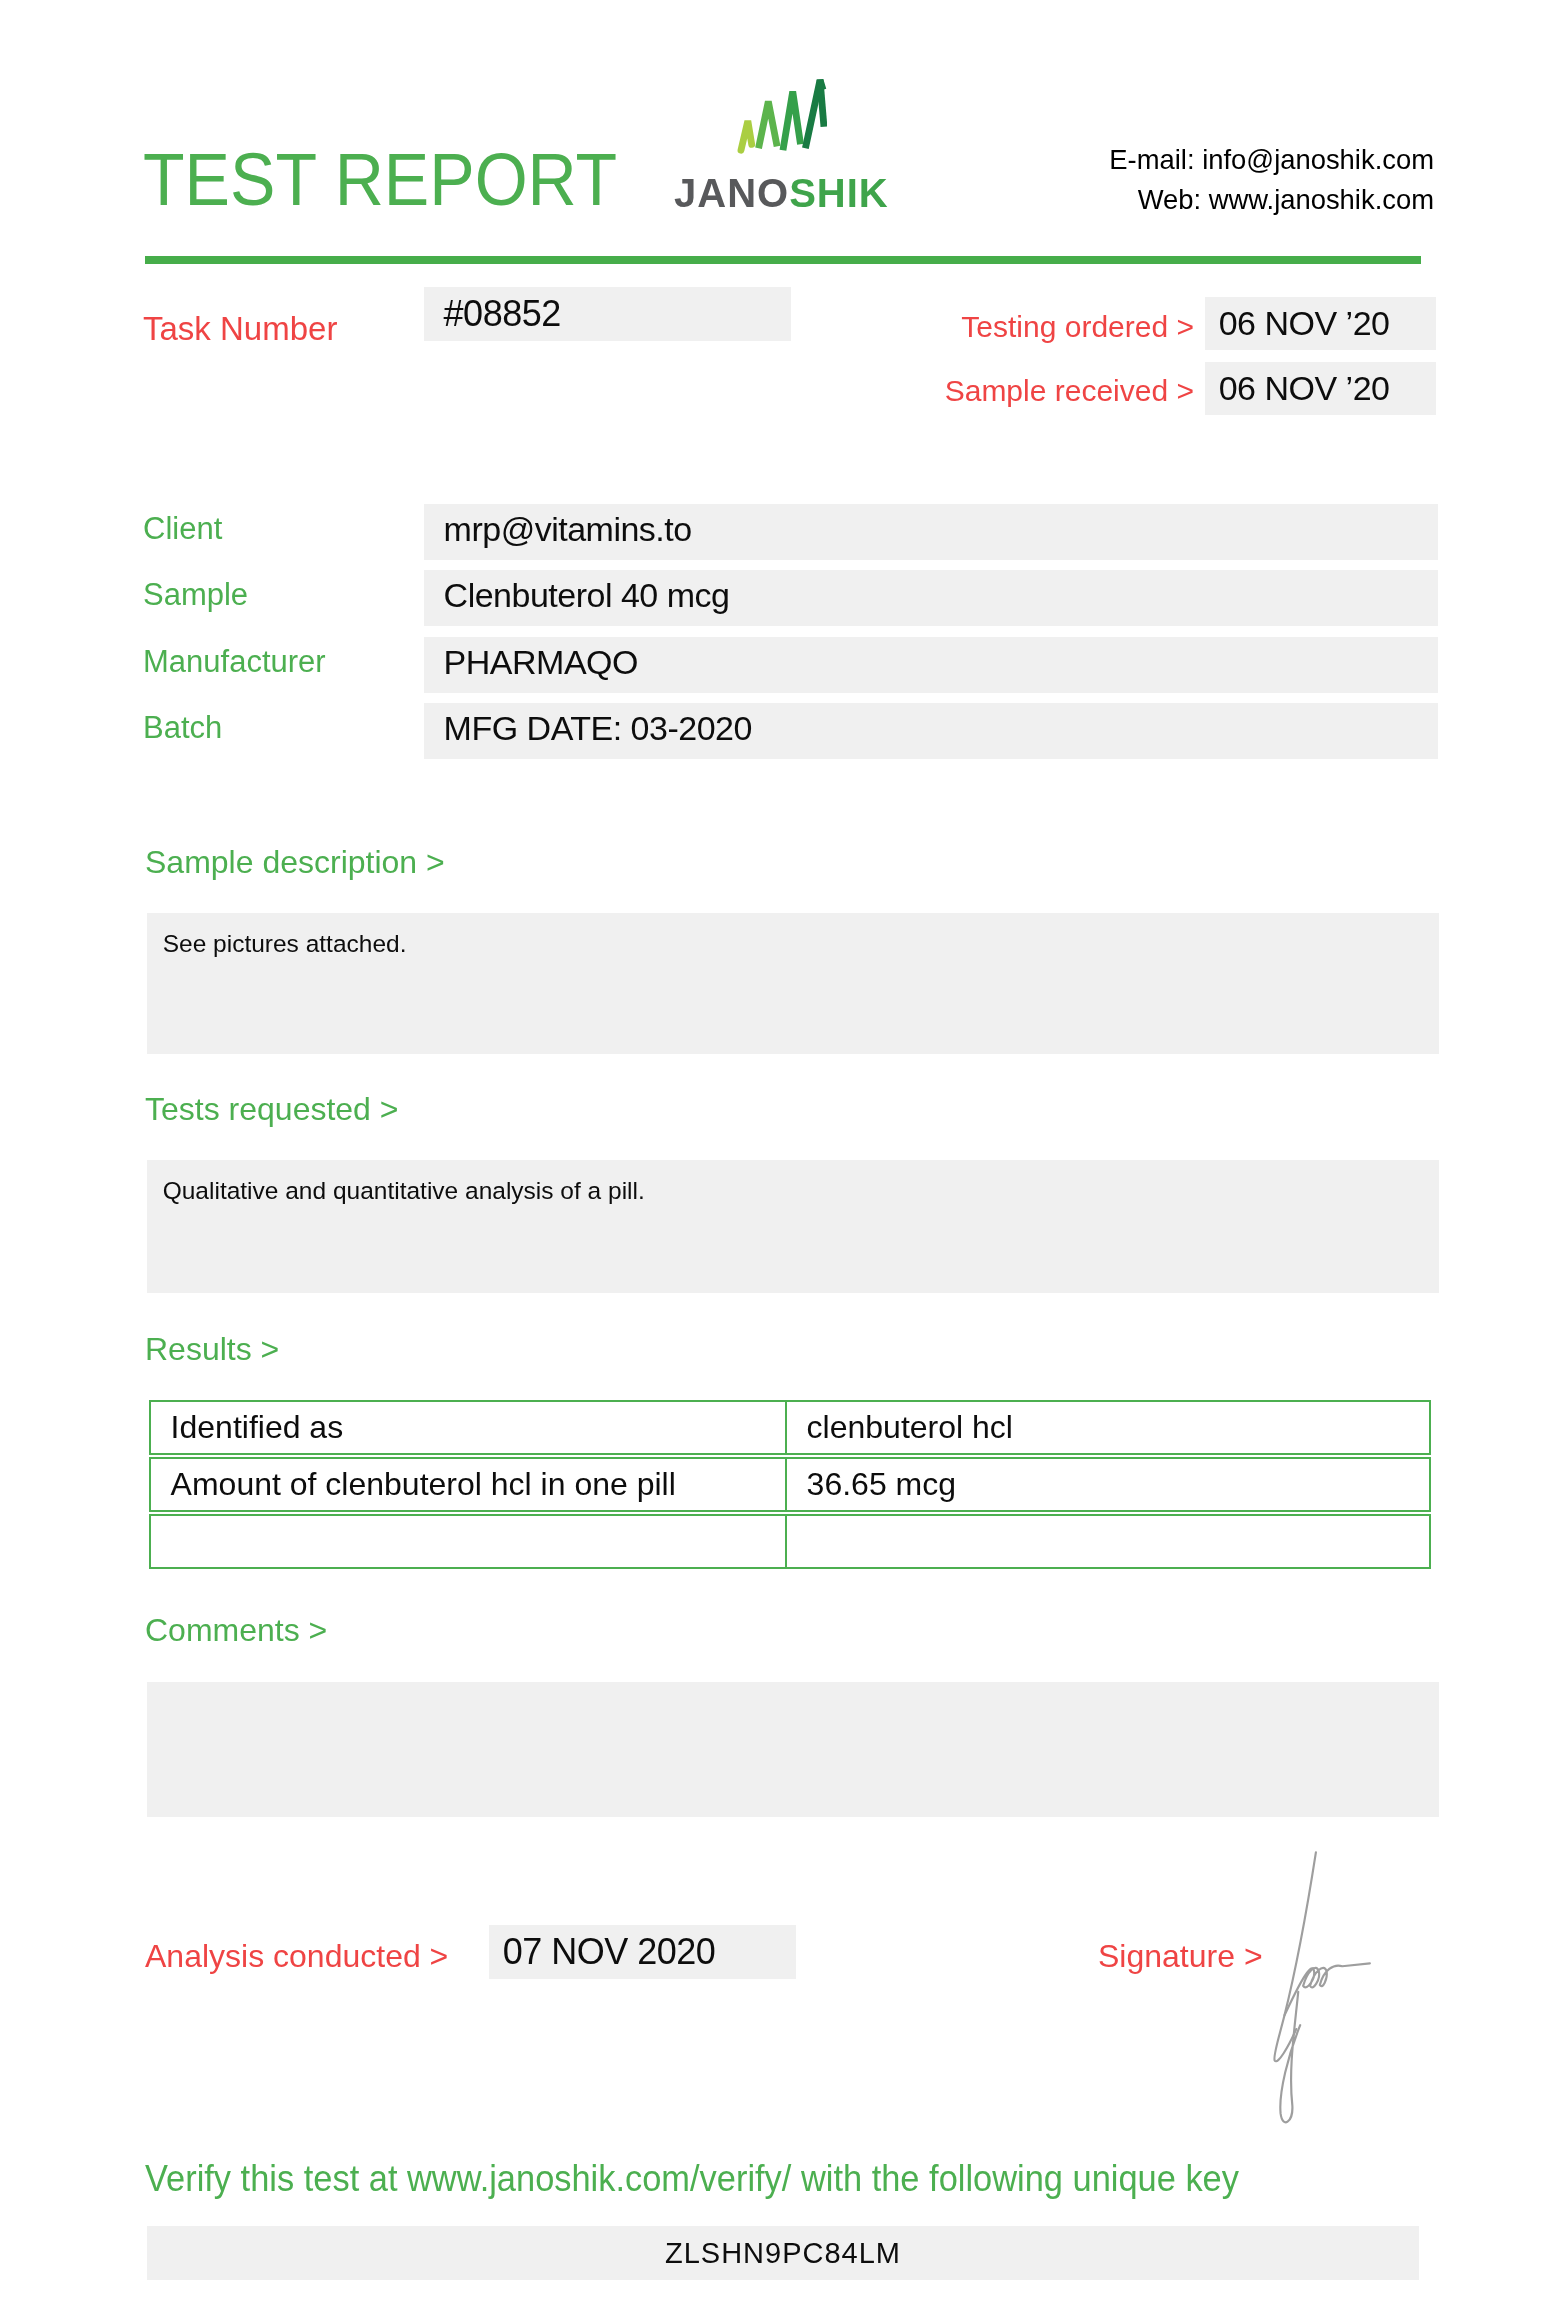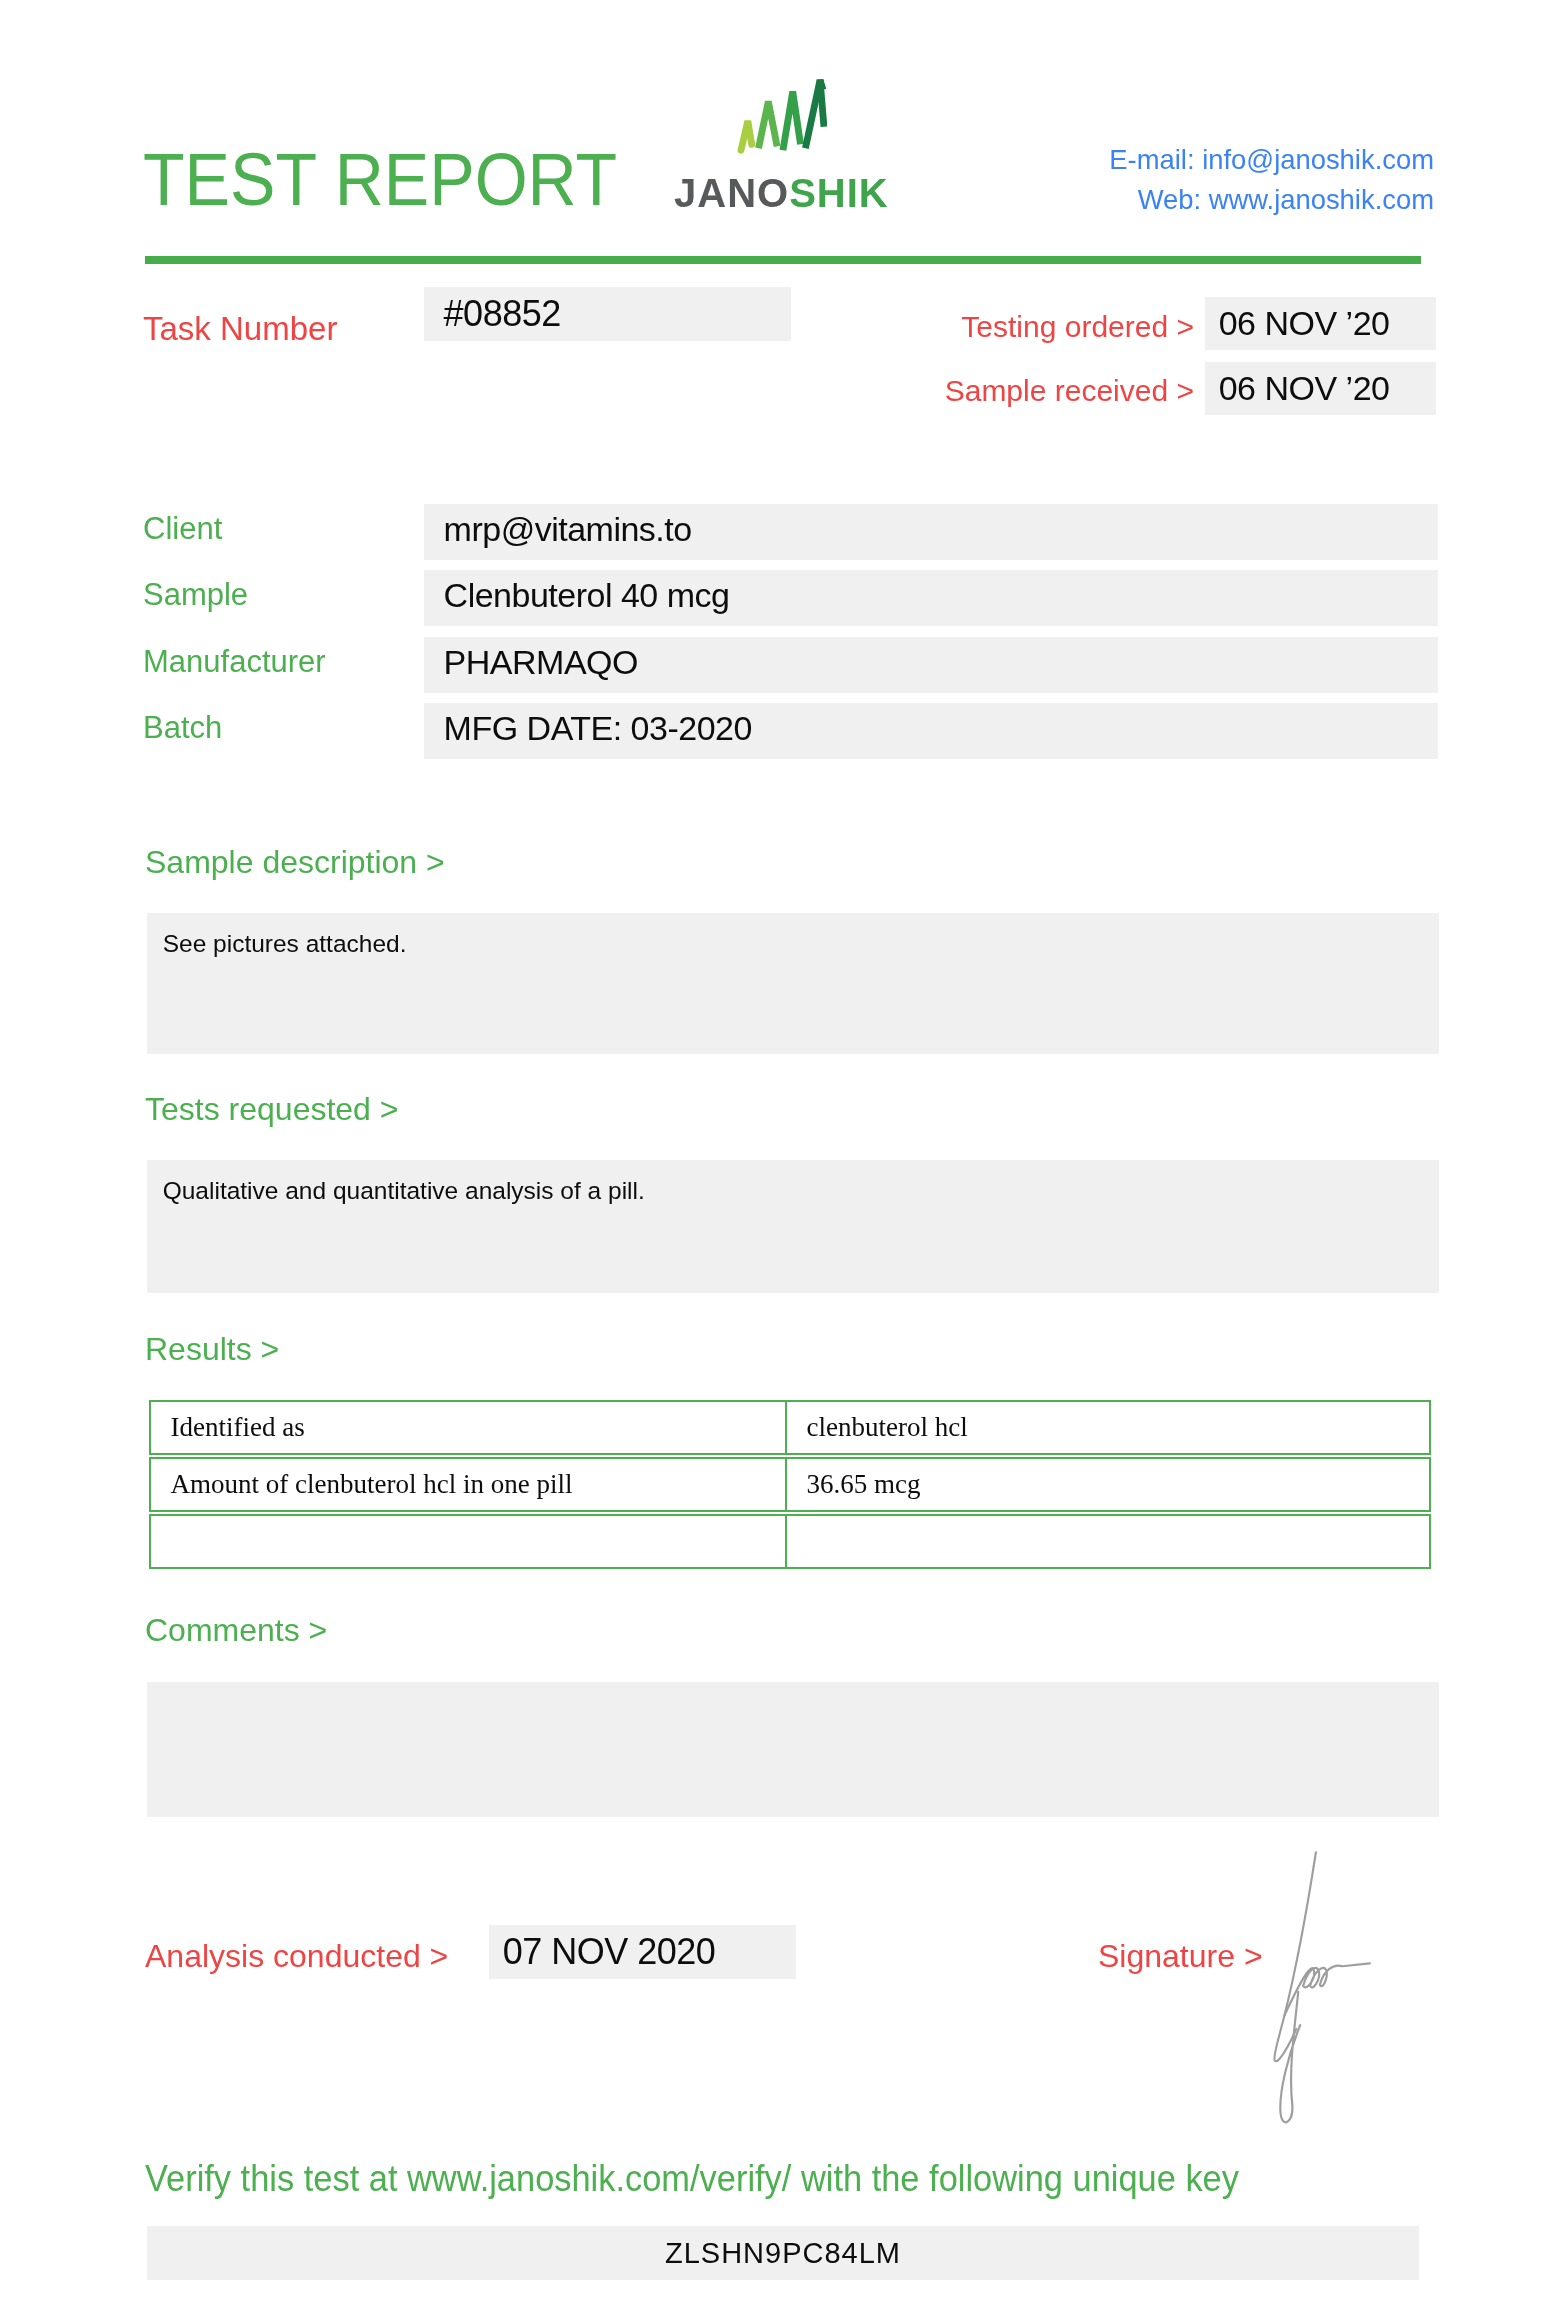--- a/index.html
+++ b/index.html
@@ -10,21 +10,21 @@
   .abs{position:absolute;}
   .green{color:#4caf50;}
   .graybox{background:#f0f0f0;}
   
   .title{left:143px;top:143px;font-size:74px;font-weight:500;letter-spacing:0;line-height:1;
          transform:scaleX(0.92);transform-origin:left top;}
   .logo-icon{left:735px;top:76px;width:92px;height:82px;}
   .logo-text{left:674px;top:173px;width:235px;font-size:40px;font-weight:700;letter-spacing:1px;line-height:1;}
   .logo-jano{color:#58595b;}
   .logo-shik{color:#3fa44b;}
-  .contact{right:134px;top:140px;text-align:right;font-size:27.4px;color:#3b82f6;line-height:40px;}
+  .contact{right:134px;top:140px;text-align:right;font-size:27.4px;color:#000000;line-height:40px;}
   .rule{left:145px;top:256px;width:1276px;height:7.8px;background:#46ad4a;}
   
   .lbl{font-size:31px;color:#ef4444;}
   .task-label{left:143px;top:310px;font-size:33px;}
   .task-box{left:424px;top:287px;width:367px;height:54px;}
   .task-box span{display:block;padding-left:19.6px;line-height:54px;font-size:36px;font-weight:500;letter-spacing:-0.5px;}
   .ord-label{left:843px;top:310px;width:351px;text-align:right;font-size:30px;}
   .rec-label{left:843px;top:374px;width:351px;text-align:right;font-size:30px;}
   .date-box{left:1205px;width:231px;height:53px;}
   .date-box span{display:block;padding-left:13.7px;line-height:53px;font-size:34px;font-weight:500;letter-spacing:-0.5px;}
@@ -37,21 +37,21 @@
   
   .sect-h{left:145px;font-size:32px;color:#4caf50;}
   .sect-box{left:147px;width:1292px;}
   .sect-box .body{display:block;padding:13.7px 17.6px 0 15.7px;font-size:24.5px;line-height:1.4;}
   
   .rtable{left:149px;top:1400px;width:1282px;}
   .rrow{display:flex;border:2.9px solid #4caf50;height:51px;margin-top:2px;background:#fff;}
   .rrow:first-child{margin-top:0;}
   .rcell-l{width:634px;border-right:2.9px solid #4caf50;}
   .rcell-r{flex:1;}
-  .rcell-l span,.rcell-r span{display:block;padding-left:19.6px;line-height:51px;font-size:27px;font-family:Liberation Serif, serif;}
+  .rcell-l span,.rcell-r span{display:block;padding-left:19.6px;line-height:51px;font-size:32px;}
   
   .an-label{left:145px;top:1938px;font-size:32px;}
   .an-box{left:489px;top:1925px;width:307px;height:54px;}
   .an-box span{display:block;padding-left:13.7px;line-height:54px;font-size:36px;font-weight:500;letter-spacing:-0.5px;}
   .sig-label{left:1062px;top:1938px;font-size:32px;margin-left:36px;}
   .sig-img{left:1255px;top:1823px;width:216px;height:314px;}
   .verify{left:145px;top:2158px;width:1392px;font-size:37px;color:#4caf50;white-space:nowrap;
           transform:scaleX(0.93);transform-origin:left top;}
   .key-box{left:147px;top:2226px;width:1272px;height:54px;text-align:center;}
   .key-box span{display:block;line-height:54px;font-size:29px;font-weight:500;letter-spacing:1px;}

